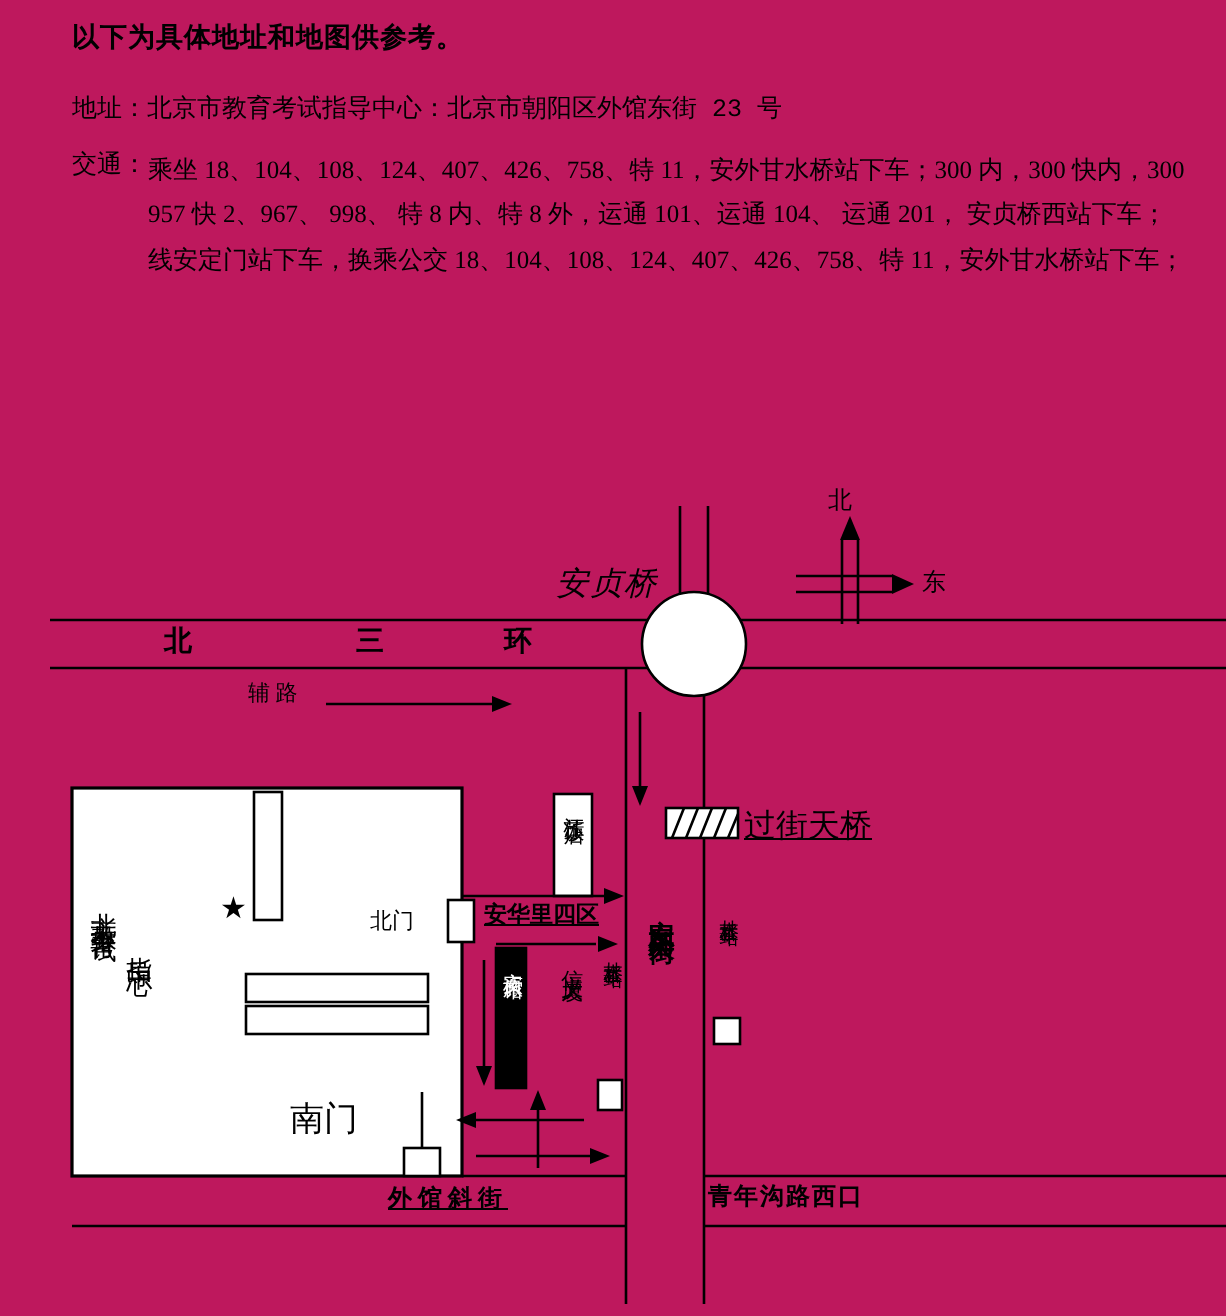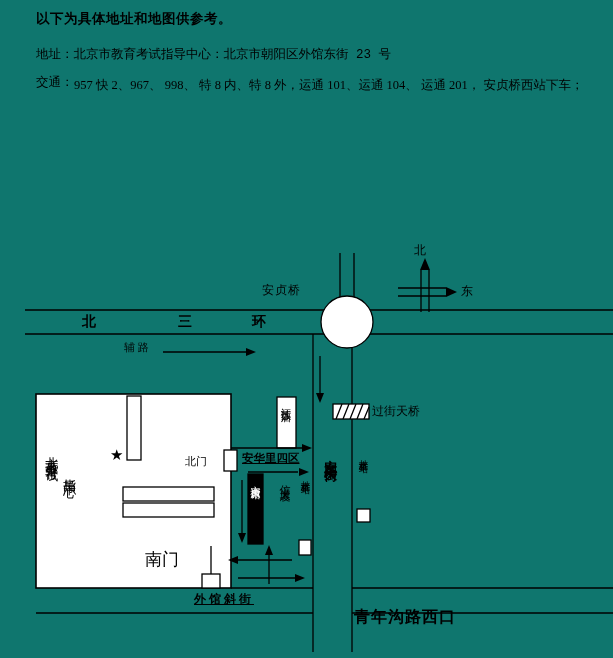--- a/index.html
+++ b/index.html
@@ -1,17 +1,17 @@
 <!DOCTYPE html>
 <html><head>
 <meta charset="utf-8">
 <style>
   html,body{margin:0;padding:0;background:#fff;}
   body{width:613px;height:658px;font-family:"Liberation Serif","DejaVu Serif",serif;color:#000;}
-  .page{position:relative;width:613px;height:658px;overflow:hidden;background:#0f766e;}
+  .page{position:relative;width:613px;height:658px;overflow:hidden;background:#be185d;}
   .title{position:absolute;left:36px;top:10px;font-size:13.5px;font-weight:bold;letter-spacing:.5px;white-space:pre;}
   .addr-row{position:absolute;left:36px;top:46px;font-size:12.5px;white-space:pre;font-family:Liberation Mono, monospace;}
   .field-label{font-size:12.5px;}
   .trans-row{position:absolute;left:36px;top:74px;}
   .trans-label{position:absolute;left:0;top:0;white-space:pre;}
   .trans-lines{margin-left:38px;}
   .t-line{font-size:12.5px;line-height:22.4px;white-space:pre;}
   .map-label{position:absolute;white-space:pre;line-height:1.1;}
   .vtext{writing-mode:vertical-rl;text-orientation:upright;}
   svg{position:absolute;left:0;top:0;}
@@ -21,21 +21,23 @@
 
 <div class="page">
 
   <div class="title">以下为具体地址和地图供参考。</div>
 
   <div class="addr-row"><span class="field-label">地址：</span><span>北京市教育考试指导中心：北京市朝阳区外馆东街 23 号</span></div>
 
   <div class="trans-row">
     <span class="field-label trans-label">交通：</span>
     <div class="trans-lines">
+      <div class="t-line">乘坐 18、104、108、124、407、426、758、特 11，安外甘水桥站下车；300 内，300 快内，300</div>
       <div class="t-line">957 快 2、967、 998、 特 8 内、特 8 外，运通 101、运通 104、 运通 201， 安贞桥西站下车；</div>
+      <div class="t-line">线安定门站下车，换乘公交 18、104、108、124、407、426、758、特 11，安外甘水桥站下车；</div>
     </div>
   </div>
 
   <svg width="613" height="658" viewBox="0 0 613 658">
     <g stroke="#000" stroke-width="1.3" fill="none">
 
       <path d="M398 288 H446 M398 296 H446 M421 270 V312 M429 270 V312"></path>
       <polygon points="425,258 420,270 430,270" fill="#000" stroke="none"></polygon>
       <polygon points="457,292 446,287 446,297" fill="#000" stroke="none"></polygon>
 
@@ -86,43 +88,43 @@
       <polygon points="228,560 238,556 238,564" fill="#000" stroke="none"></polygon>
       <path d="M238 578 H295"></path>
       <polygon points="305,578 295,574 295,582" fill="#000" stroke="none"></polygon>
       <path d="M269 584 V554"></path>
       <polygon points="269,545 265,555 273,555" fill="#000" stroke="none"></polygon>
     </g>
   </svg>
 
   <div class="map-label" style="left:414px;top:244px;font-size:12px;">北</div>
   <div class="map-label" style="left:461px;top:285px;font-size:12px;">东</div>
-  <div class="map-label" style="left:262px;top:284px;font-size:12px;letter-spacing:1px;">安贞桥</div>
+  <div class="map-label" style="left:278px;top:284px;font-size:16px;letter-spacing:1px;font-style:italic;">安贞桥</div>
 
   <div class="map-label" style="left:82px;top:314px;font-size:14px;font-weight:600;">北</div>
   <div class="map-label" style="left:178px;top:314px;font-size:14px;font-weight:600;">三</div>
   <div class="map-label" style="left:252px;top:314px;font-size:14px;font-weight:600;">环</div>
 
   <div class="map-label" style="left:124px;top:341px;font-size:11px;">辅 路</div>
-  <div class="map-label" style="left:372px;top:405px;font-size:12px;">过街天桥</div>
+  <div class="map-label" style="left:372px;top:405px;font-size:16px;text-decoration:underline;">过街天桥</div>
 
   <div class="map-label vtext" style="left:280px;top:400px;font-size:10.5px;letter-spacing:1px;">江苏饭店</div>
 
   <div class="map-label vtext" style="left:44px;top:446px;font-size:13px;letter-spacing:2px;">北京市教育考试</div>
   <div class="map-label vtext" style="left:62px;top:468px;font-size:13px;letter-spacing:2px;">指导中心</div>
   <div class="map-label" style="left:110px;top:447px;font-size:15px;">★</div>
 
   <div class="map-label" style="left:185px;top:455px;font-size:11px;">北门</div>
   <div class="map-label" style="left:145px;top:551px;font-size:17px;">南门</div>
 
   <div class="map-label" style="left:242px;top:452px;font-size:11.5px;font-weight:bold;text-decoration:underline;">安华里四区</div>
 
   <div class="map-label vtext" style="left:250px;top:478px;font-size:10px;color:#fff;letter-spacing:1px;">安贞旅馆</div>
   <div class="map-label vtext" style="left:279px;top:476px;font-size:11px;letter-spacing:2px;">信义大厦</div>
   <div class="map-label vtext" style="left:300px;top:473px;font-size:9.5px;letter-spacing:1px;">甘水桥车站</div>
   <div class="map-label vtext" style="left:358px;top:452px;font-size:9.5px;letter-spacing:1px;">甘水桥车站</div>
 
   <div class="map-label vtext" style="left:323px;top:449px;font-size:13px;font-weight:600;letter-spacing:2px;">安定门外大街</div>
 
   <div class="map-label" style="left:194px;top:593px;font-size:12px;font-weight:600;letter-spacing:3px;text-decoration:underline;">外馆斜街</div>
-  <div class="map-label" style="left:354px;top:592px;font-size:16px;font-weight:600;letter-spacing:1px;margin-top:16px;">青年沟路西口</div>
+  <div class="map-label" style="left:354px;top:592px;font-size:12px;font-weight:600;letter-spacing:1px;">青年沟路西口</div>
 
 </div>
 
 </body></html>

